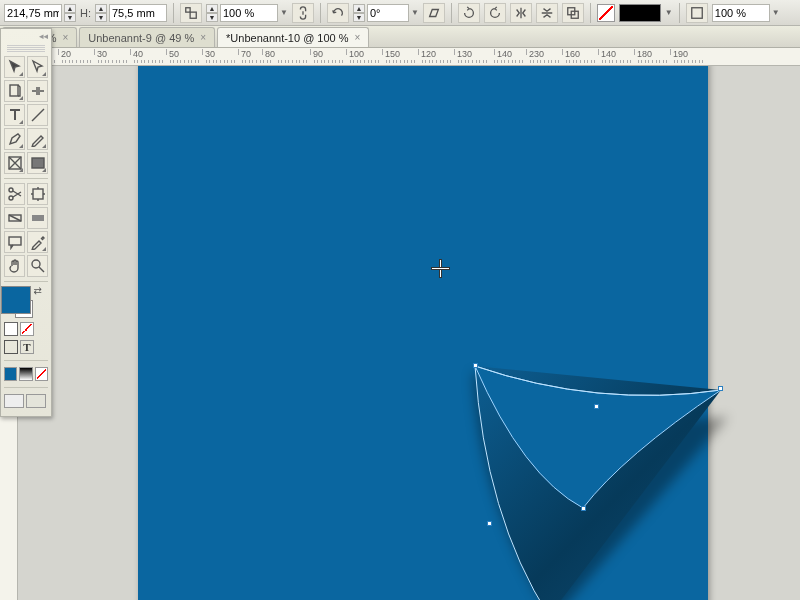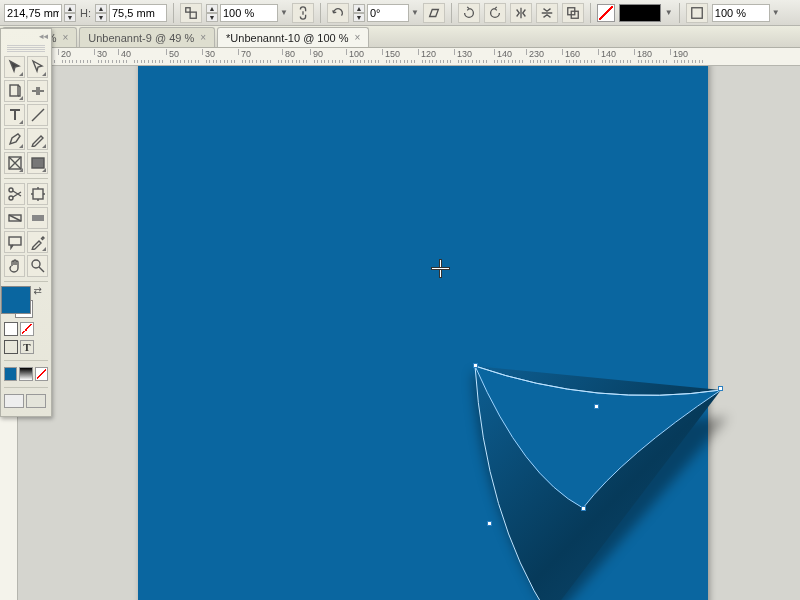--- a/index.html
+++ b/index.html
@@ -318,21 +318,21 @@
       <div class="tick" style="left: 76px;">30</div>
       <div class="tick small" style="left: 79.6px;"></div>
       <div class="tick small" style="left: 83.2px;"></div>
       <div class="tick small" style="left: 86.8px;"></div>
       <div class="tick small" style="left: 90.4px;"></div>
       <div class="tick small" style="left: 94px;"></div>
       <div class="tick small" style="left: 97.6px;"></div>
       <div class="tick small" style="left: 101.2px;"></div>
       <div class="tick small" style="left: 104.8px;"></div>
       <div class="tick small" style="left: 108.4px;"></div>
-      <div class="tick" style="left: 100px;">40</div>
+      <div class="tick" style="left: 112px;">40</div>
       <div class="tick small" style="left: 115.6px;"></div>
       <div class="tick small" style="left: 119.2px;"></div>
       <div class="tick small" style="left: 122.8px;"></div>
       <div class="tick small" style="left: 126.4px;"></div>
       <div class="tick small" style="left: 130px;"></div>
       <div class="tick small" style="left: 133.6px;"></div>
       <div class="tick small" style="left: 137.2px;"></div>
       <div class="tick small" style="left: 140.8px;"></div>
       <div class="tick small" style="left: 144.4px;"></div>
       <div class="tick" style="left: 148px;">50</div>
@@ -358,21 +358,21 @@
       <div class="tick" style="left: 220px;">70</div>
       <div class="tick small" style="left: 223.6px;"></div>
       <div class="tick small" style="left: 227.2px;"></div>
       <div class="tick small" style="left: 230.8px;"></div>
       <div class="tick small" style="left: 234.4px;"></div>
       <div class="tick small" style="left: 238px;"></div>
       <div class="tick small" style="left: 241.6px;"></div>
       <div class="tick small" style="left: 245.2px;"></div>
       <div class="tick small" style="left: 248.8px;"></div>
       <div class="tick small" style="left: 252.4px;"></div>
-      <div class="tick" style="left: 264px;">80</div>
+      <div class="tick" style="left: 244px;">80</div>
       <div class="tick small" style="left: 259.6px;"></div>
       <div class="tick small" style="left: 263.2px;"></div>
       <div class="tick small" style="left: 266.8px;"></div>
       <div class="tick small" style="left: 270.4px;"></div>
       <div class="tick small" style="left: 274px;"></div>
       <div class="tick small" style="left: 277.6px;"></div>
       <div class="tick small" style="left: 281.2px;"></div>
       <div class="tick small" style="left: 284.8px;"></div>
       <div class="tick small" style="left: 288.4px;"></div>
       <div class="tick" style="left: 292px;">90</div>

